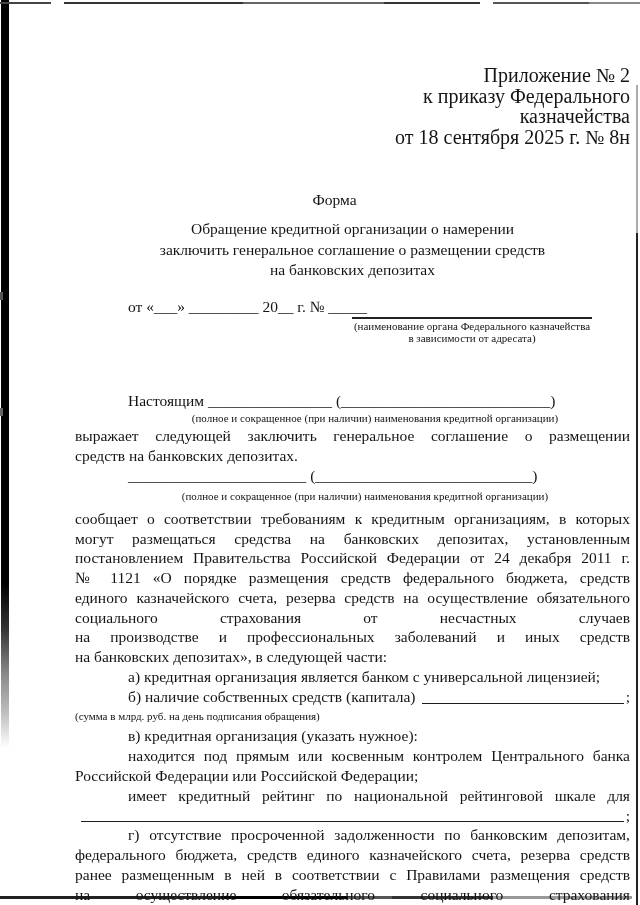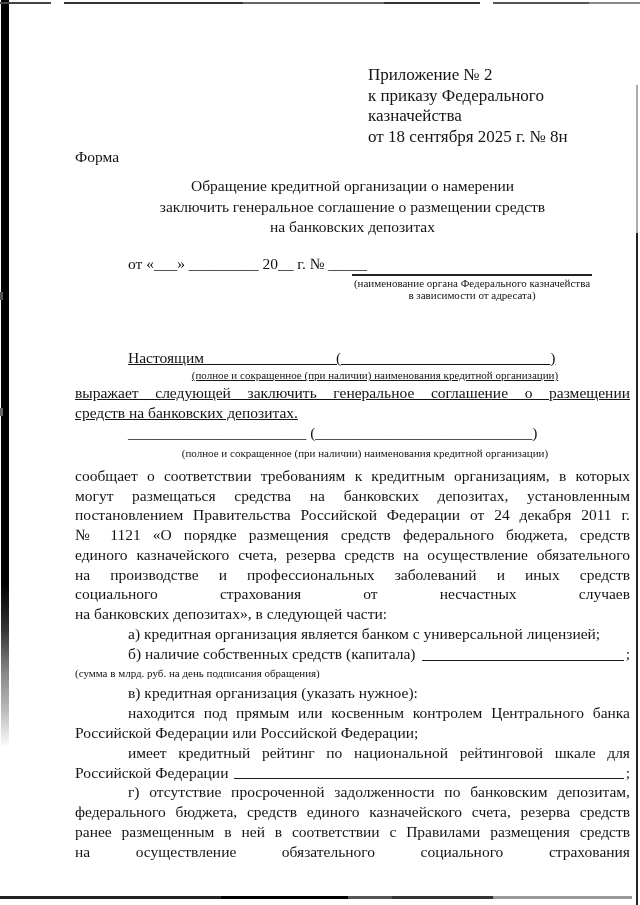--- a/index.html
+++ b/index.html
@@ -2,28 +2,28 @@
 <html><head>
 <meta charset="utf-8">
 <style>
   html,body{margin:0;padding:0;background:#ffffff;}
   .page{position:relative;width:640px;height:905px;background:#fff;overflow:hidden;
         font-family:"Liberation Serif",serif;color:#141414;}
   .content{position:absolute;left:75px;top:0;width:555px;font-size:15.5px;line-height:20px;}
   .ind{padding-left:53px;}
   .jl{text-align:justify;text-align-last:justify;}
   .small{font-size:11px;line-height:12px;}
-  .hdr{margin:65px 0 0 auto;width:262px;text-align:left;font-size:17px;line-height:20.5px;}
-  .form-label{text-align:left;padding-right:36px;}
+  .hdr{margin:65px 0 0 auto;width:262px;text-align:right;font-size:20px;line-height:20.5px;}
+  .form-label{margin-top:43px;text-align:center;padding-right:36px;}
   .title-block{margin-top:9px;text-align:center;line-height:20.7px;}
   .date-line{margin-top:16px;}
   .addr{position:relative;height:34px;}
   .addr-rule{position:absolute;left:277px;top:0;width:240px;border-top:2px solid #222;}
   .addr-cap{position:absolute;left:217px;top:3px;width:360px;text-align:center;}
-  .para1{margin-top:40px;text-decoration:underline;}
+  .para1{margin-top:40px;}
   .cap1{margin:1px 0 2px 75px;width:450px;text-align:center;}
   .cap2{margin:1px 0 2px 55px;width:470px;text-align:center;}
   .capr{text-align:left;padding-right:2px;}
   .flexline{display:flex;align-items:flex-end;}
   .blank{flex:1 1 auto;border-bottom:1.5px solid #1c1c1c;margin:0 2px 3px 6px;height:12px;}
   .jblock div{line-height:19.8px;}
   
   .art{position:absolute;pointer-events:none;}
   .left-bar{left:1px;top:0;width:8px;height:748px;
     background:linear-gradient(#000 0 78%,#333 84%,#888 90%,#bbb 95%,rgba(255,255,255,0) 100%);}
@@ -82,40 +82,39 @@
     </div>
 
     <div class="jblock">
       <div class="ind">_______________________ (____________________________)</div>
       <div class="cap2 small">(полное и сокращенное (при наличии) наименования кредитной организации)</div>
       <div class="jl">сообщает о соответствии требованиям к кредитным организациям, в которых</div>
       <div class="jl">могут размещаться средства на банковских депозитах, установленным</div>
       <div class="jl">постановлением Правительства Российской Федерации от 24 декабря 2011 г.</div>
       <div class="jl">№ 1121 «О порядке размещения средств федерального бюджета, средств</div>
       <div class="jl">единого казначейского счета, резерва средств на осуществление обязательного</div>
+      <div class="jl">социального страхования от несчастных случаев</div>
       <div class="jl">на производстве и профессиональных заболеваний и иных средств</div>
-      <div class="jl">социального страхования от несчастных случаев</div>
       <div>на банковских депозитах», в следующей части:</div>
 
       <div class="ind">а) кредитная организация является банком с универсальной лицензией;</div>
 
       <div class="flexline ind">
         <span>б) наличие собственных средств (капитала)</span>
         <span class="blank"></span>
         <span>;</span>
       </div>
       <div class="capr small">(сумма в млрд. руб. на день подписания обращения)</div>
 
       <div class="ind">в) кредитная организация (указать нужное):</div>
       <div class="jl ind">находится под прямым или косвенным контролем Центрального банка</div>
       <div>Российской Федерации или Российской Федерации;</div>
       <div class="jl ind">имеет кредитный рейтинг по национальной рейтинговой шкале для</div>
 
       <div class="flexline">
-        <span>Российской Федерации</span>
         <span class="blank"></span>
         <span>;</span>
       </div>
 
       <div class="jl ind">г) отсутствие просроченной задолженности по банковским депозитам,</div>
       <div class="jl">федерального бюджета, средств единого казначейского счета, резерва средств</div>
       <div class="jl">ранее размещенным в ней в соответствии с Правилами размещения средств</div>
       <div class="jl">на осуществление обязательного социального страхования</div>
     </div>
 

